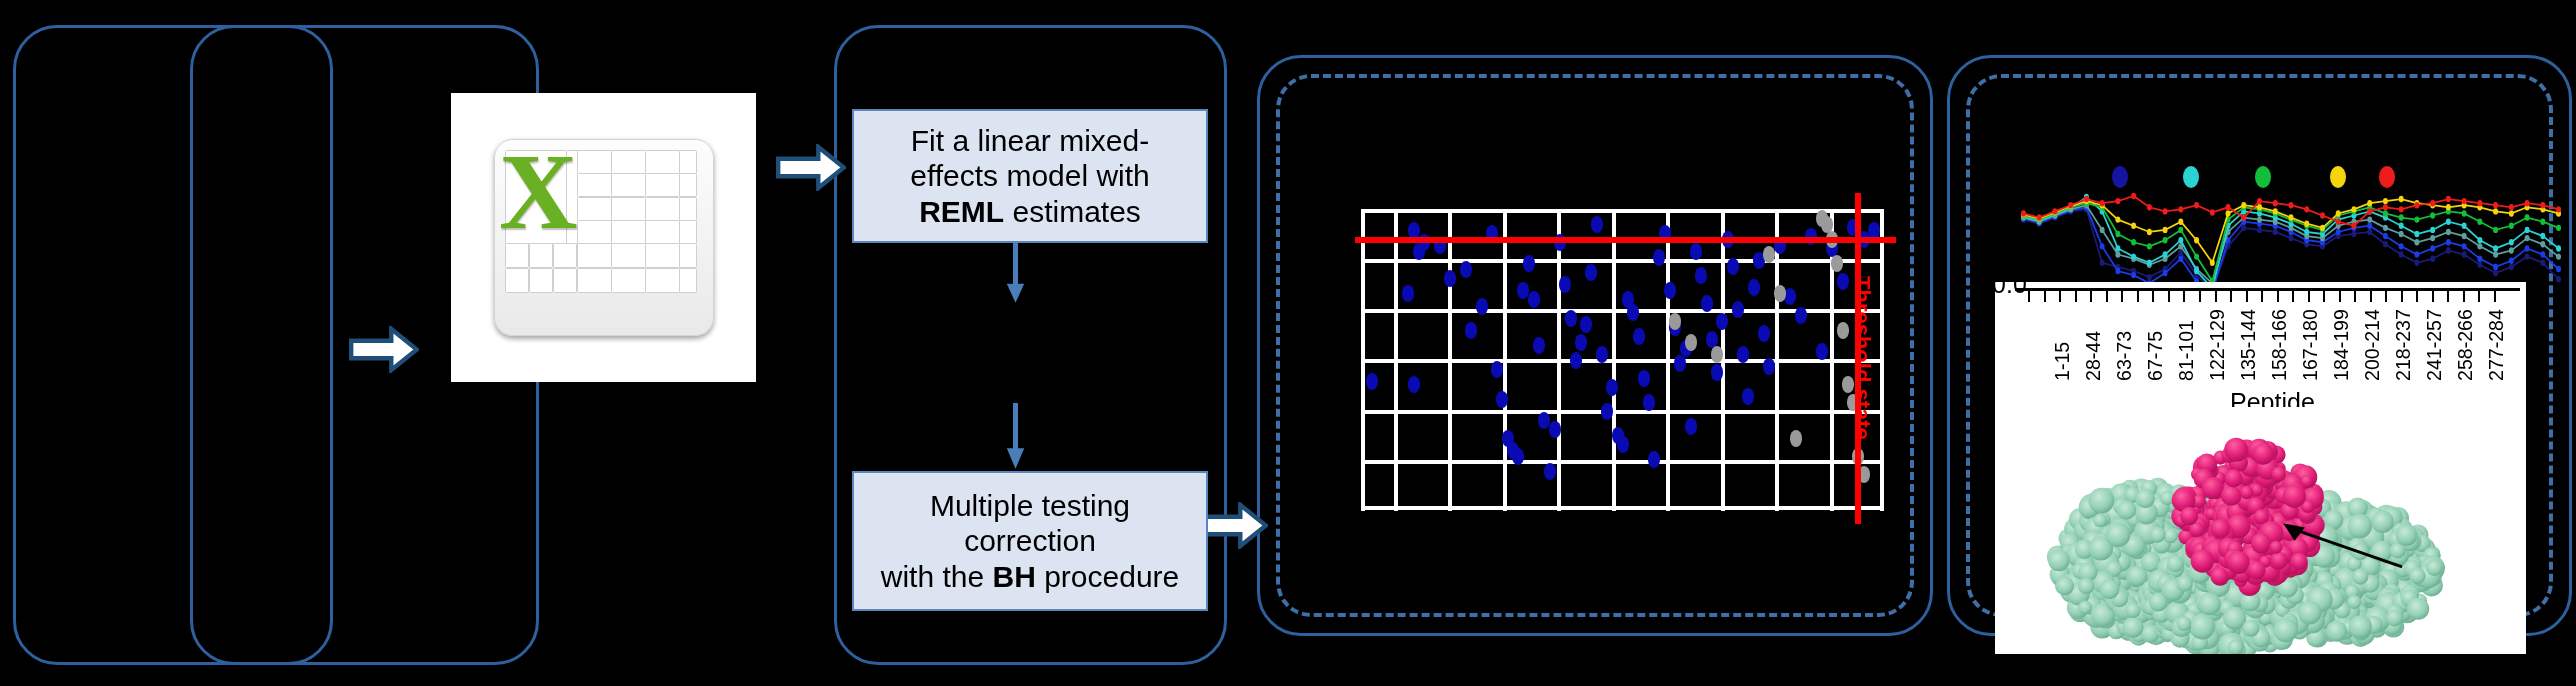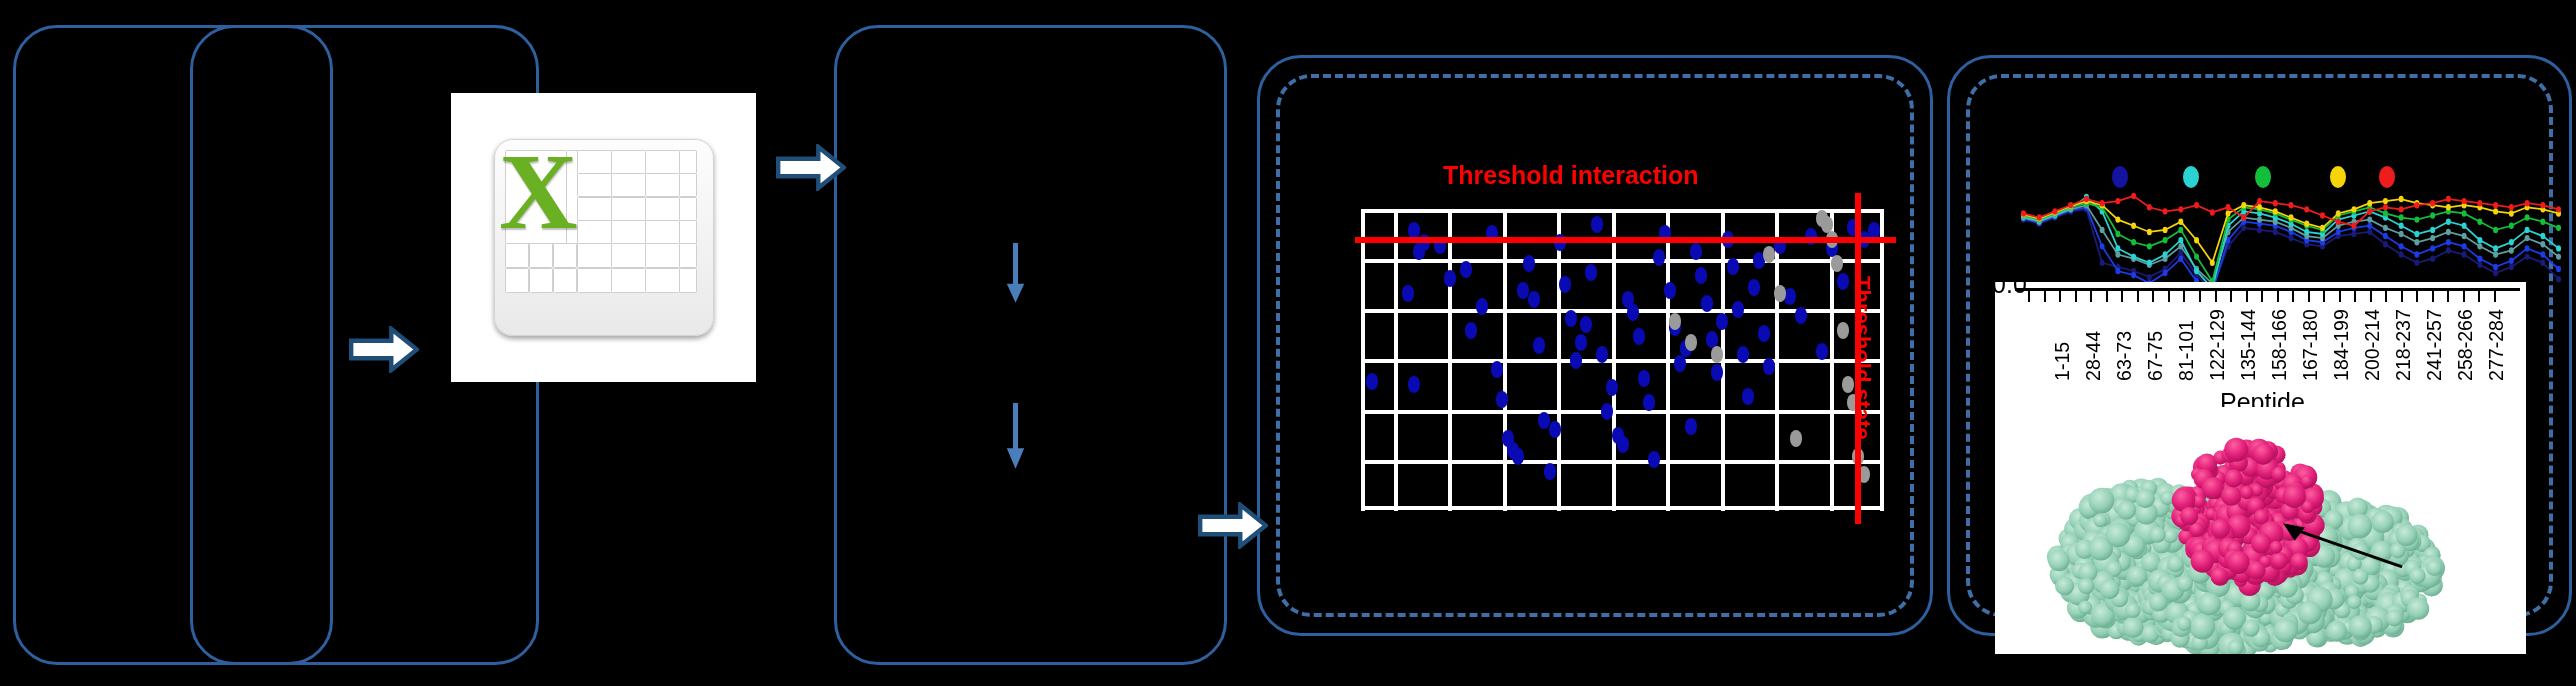--- a/index.html
+++ b/index.html
@@ -148,39 +148,48 @@
       <polygon points="3,20 58,20 58,4 93,32 58,60 58,44 3,44" fill="#ffffff" stroke="#1f4e79" stroke-width="6"></polygon>
     </svg>
   </div>
 
   <div class="block-arrow" style="left:1198px;top:502px;">
     <svg viewBox="0 0 96 64" preserveAspectRatio="none">
       <polygon points="3,20 58,20 58,4 93,32 58,60 58,44 3,44" fill="#ffffff" stroke="#1f4e79" stroke-width="6"></polygon>
     </svg>
   </div>
 
+  <div class="flowbox" style="left:852px;top:109px;width:356px;height:134px;">
+    <span>
+      Fit a linear mixed-<br>effects model with<br><b>REML</b> estimates
+    </span>
+  </div>
 
   <div class="flow-arrow" style="left:1001px;top:243px;height:62px;">
     <svg viewBox="0 0 40 85" preserveAspectRatio="none">
       <line x1="20" y1="0" x2="20" y2="58" stroke="#4a7ebb" stroke-width="7"></line>
       <polygon points="8,56 32,56 20,82" fill="#4a7ebb"></polygon>
     </svg>
   </div>
 
 
   <div class="flow-arrow" style="left:1001px;top:403px;height:68px;">
     <svg viewBox="0 0 40 93" preserveAspectRatio="none">
       <line x1="20" y1="0" x2="20" y2="64" stroke="#4a7ebb" stroke-width="7"></line>
       <polygon points="8,62 32,62 20,90" fill="#4a7ebb"></polygon>
     </svg>
   </div>
 
+  <div class="flowbox" style="left:852px;top:471px;width:356px;height:140px;">
+    <span>
+      Multiple testing<br>correction<br>with the <b>BH</b> procedure
+    </span>
+  </div>
 
   <div class="scatter" style="left:1301px;top:116px;width:603px;height:436px;background:transparent;">
-    <div class="title" style="left:142px;top:45px;">Threshold interaction</div>
 
     <div class="plotarea" style="left:60px;top:93px;width:523px;height:302px;">
 
       <div class="gridline-h" style="top:0px;"></div>
       <div class="gridline-h" style="top:50px;"></div>
       <div class="gridline-h" style="top:100px;"></div>
       <div class="gridline-h" style="top:150px;"></div>
       <div class="gridline-h" style="top:201px;"></div>
       <div class="gridline-h" style="top:251px;"></div>
       <div class="gridline-h" style="top:297px;"></div>
@@ -606,21 +615,21 @@
         <div class="ptlabel" style="left: 242px; top: 99px;">135-144</div>
         <div class="ptlabel" style="left: 273px; top: 99px;">158-166</div>
         <div class="ptlabel" style="left: 304px; top: 99px;">167-180</div>
         <div class="ptlabel" style="left: 335px; top: 99px;">184-199</div>
         <div class="ptlabel" style="left: 366px; top: 99px;">200-214</div>
         <div class="ptlabel" style="left: 397px; top: 99px;">218-237</div>
         <div class="ptlabel" style="left: 428px; top: 99px;">241-257</div>
         <div class="ptlabel" style="left: 459px; top: 99px;">258-266</div>
         <div class="ptlabel" style="left: 490px; top: 99px;">277-284</div>
       </div>
-    <div class="axistitle" style="left:225px;top:106px;">Peptide</div>
+    <div class="axistitle" style="left:235px;top:106px;">Peptide</div>
   </div>
 
   <div class="protein" style="left:1995px;top:407px;width:531px;height:247px;">
     <svg width="531" height="247" viewBox="0 0 730 340">
       <defs>
         <radialGradient id="tealg" cx="40%" cy="35%" r="75%">
           <stop offset="0%" stop-color="#c7ead9"></stop>
           <stop offset="60%" stop-color="#93cfb4"></stop>
           <stop offset="100%" stop-color="#5ea386"></stop>
         </radialGradient>

